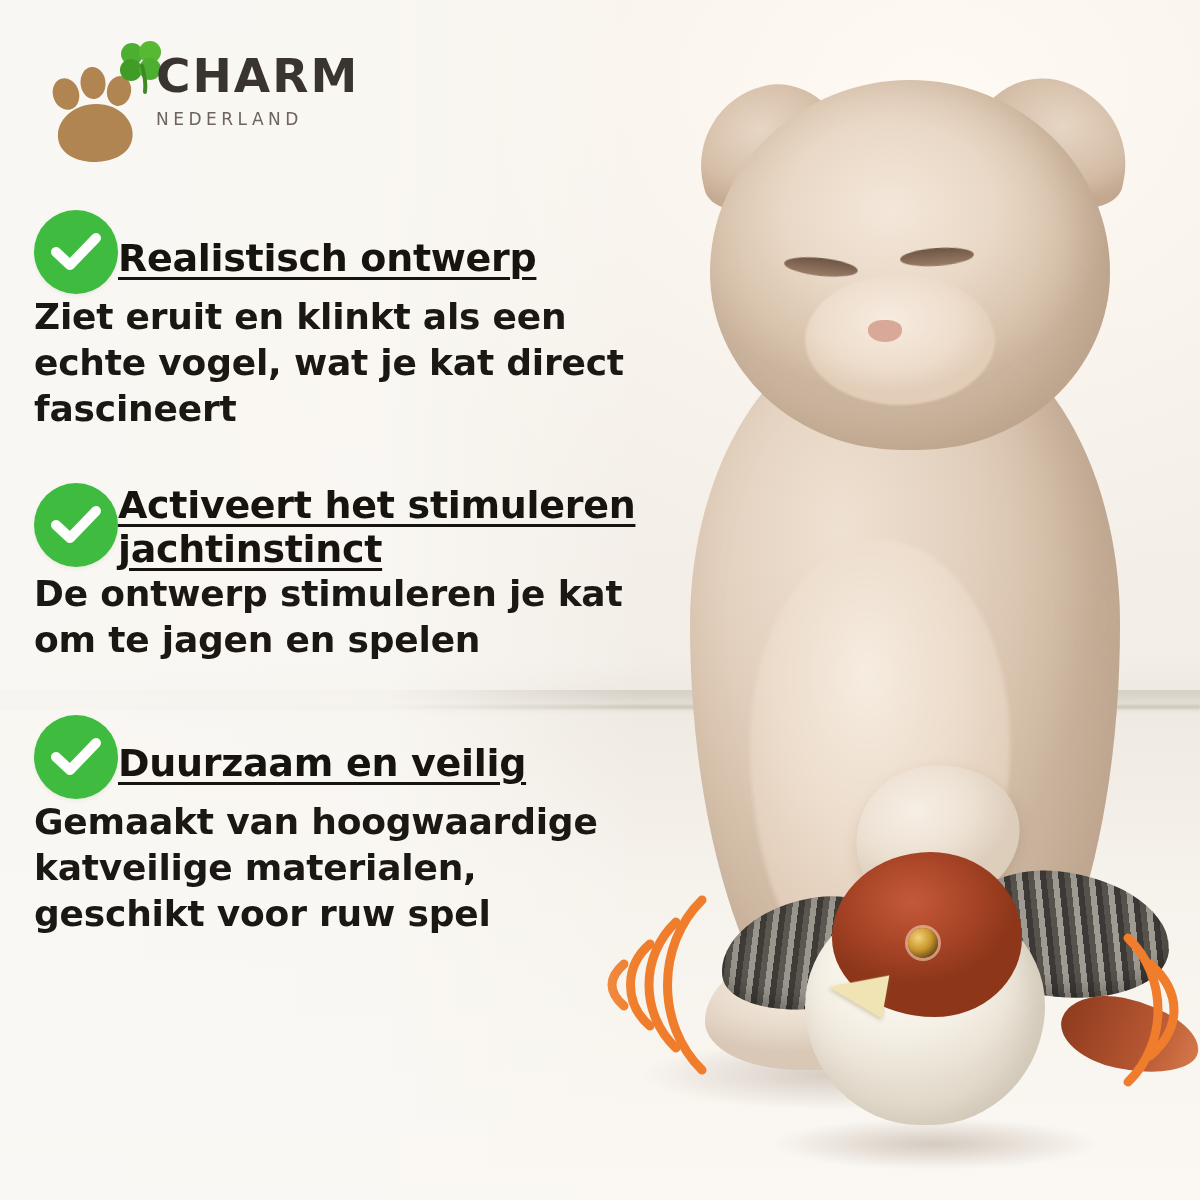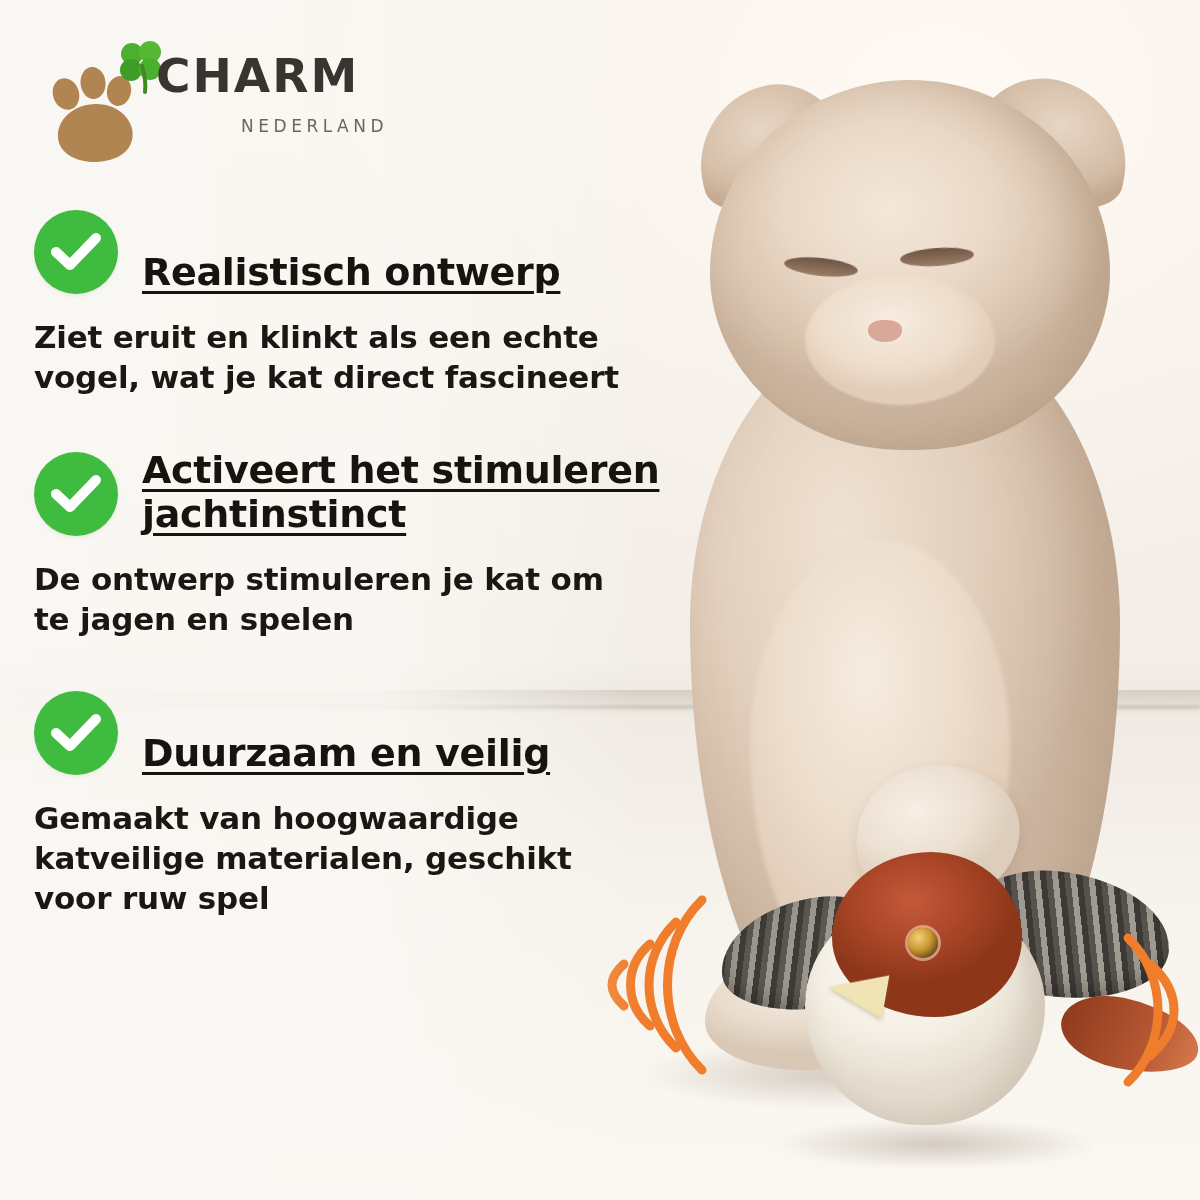--- a/index.html
+++ b/index.html
@@ -303,41 +303,40 @@
     font-size: 47px;
     line-height: 48px;
   }
   .logo-line .tm {
     font-size: 14px;
     vertical-align: super;
     font-weight: 700;
     letter-spacing: 0;
   }
   .logo-sub {
-    margin-top: 16px;
+    margin-top: 9px;
     font-size: 17px;
     letter-spacing: 4.5px;
     color: #6d645d;
     font-weight: 500;
-    text-align: right;
+    text-align: left;
     width: 232px;
   }
 
   
   .features {
     position: absolute;
     left: 34px;
     top: 210px;
     width: 660px;
   }
   .feature { margin-bottom: 46px; }
   .feature-head {
     display: flex;
-    align-items: flex-end;
-    gap: 24px;
+    align-items: center;
   }
   .check {
     flex: 0 0 auto;
     width: 84px;
     height: 84px;
     border-radius: 50%;
     background: #3fbc3f;
     display: flex;
     align-items: center;
     justify-content: center;
@@ -349,22 +348,22 @@
     font-weight: 800;
     color: #17140f;
     line-height: 1.14;
     text-decoration: underline;
     text-underline-offset: 6px;
     text-decoration-thickness: 3px;
     padding-top: 14px;
     letter-spacing: -0.3px;
   }
   .feature-desc {
-    margin-top: 24px;
-    font-size: 31px;
+    margin-top: 0;
+    font-size: 36px;
     font-weight: 700;
     color: #1b1713;
     line-height: 1.28;
     letter-spacing: -0.2px;
     max-width: 600px;
   }
   .feature.f2 .feature-title { padding-top: 6px; }
   .feature.f2 { margin-bottom: 52px; }
   .feature.f3 .feature-desc { max-width: 590px; }
 </style>

